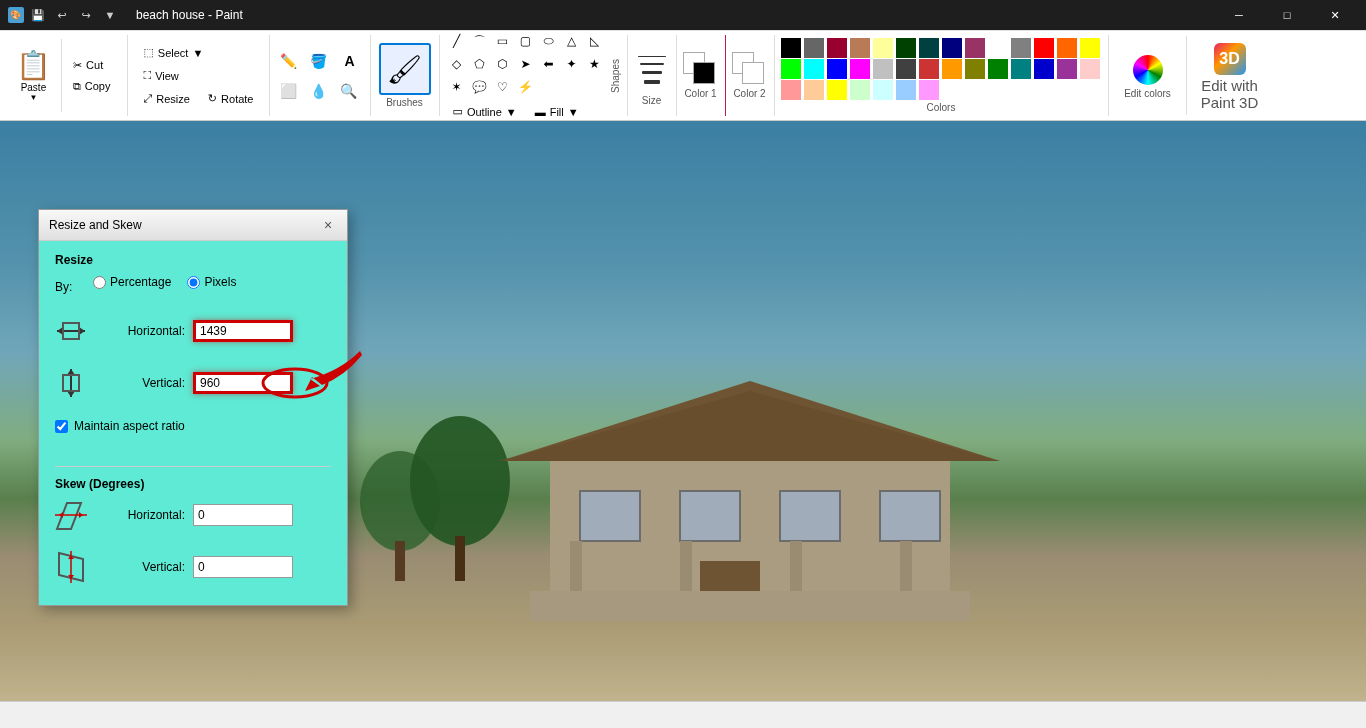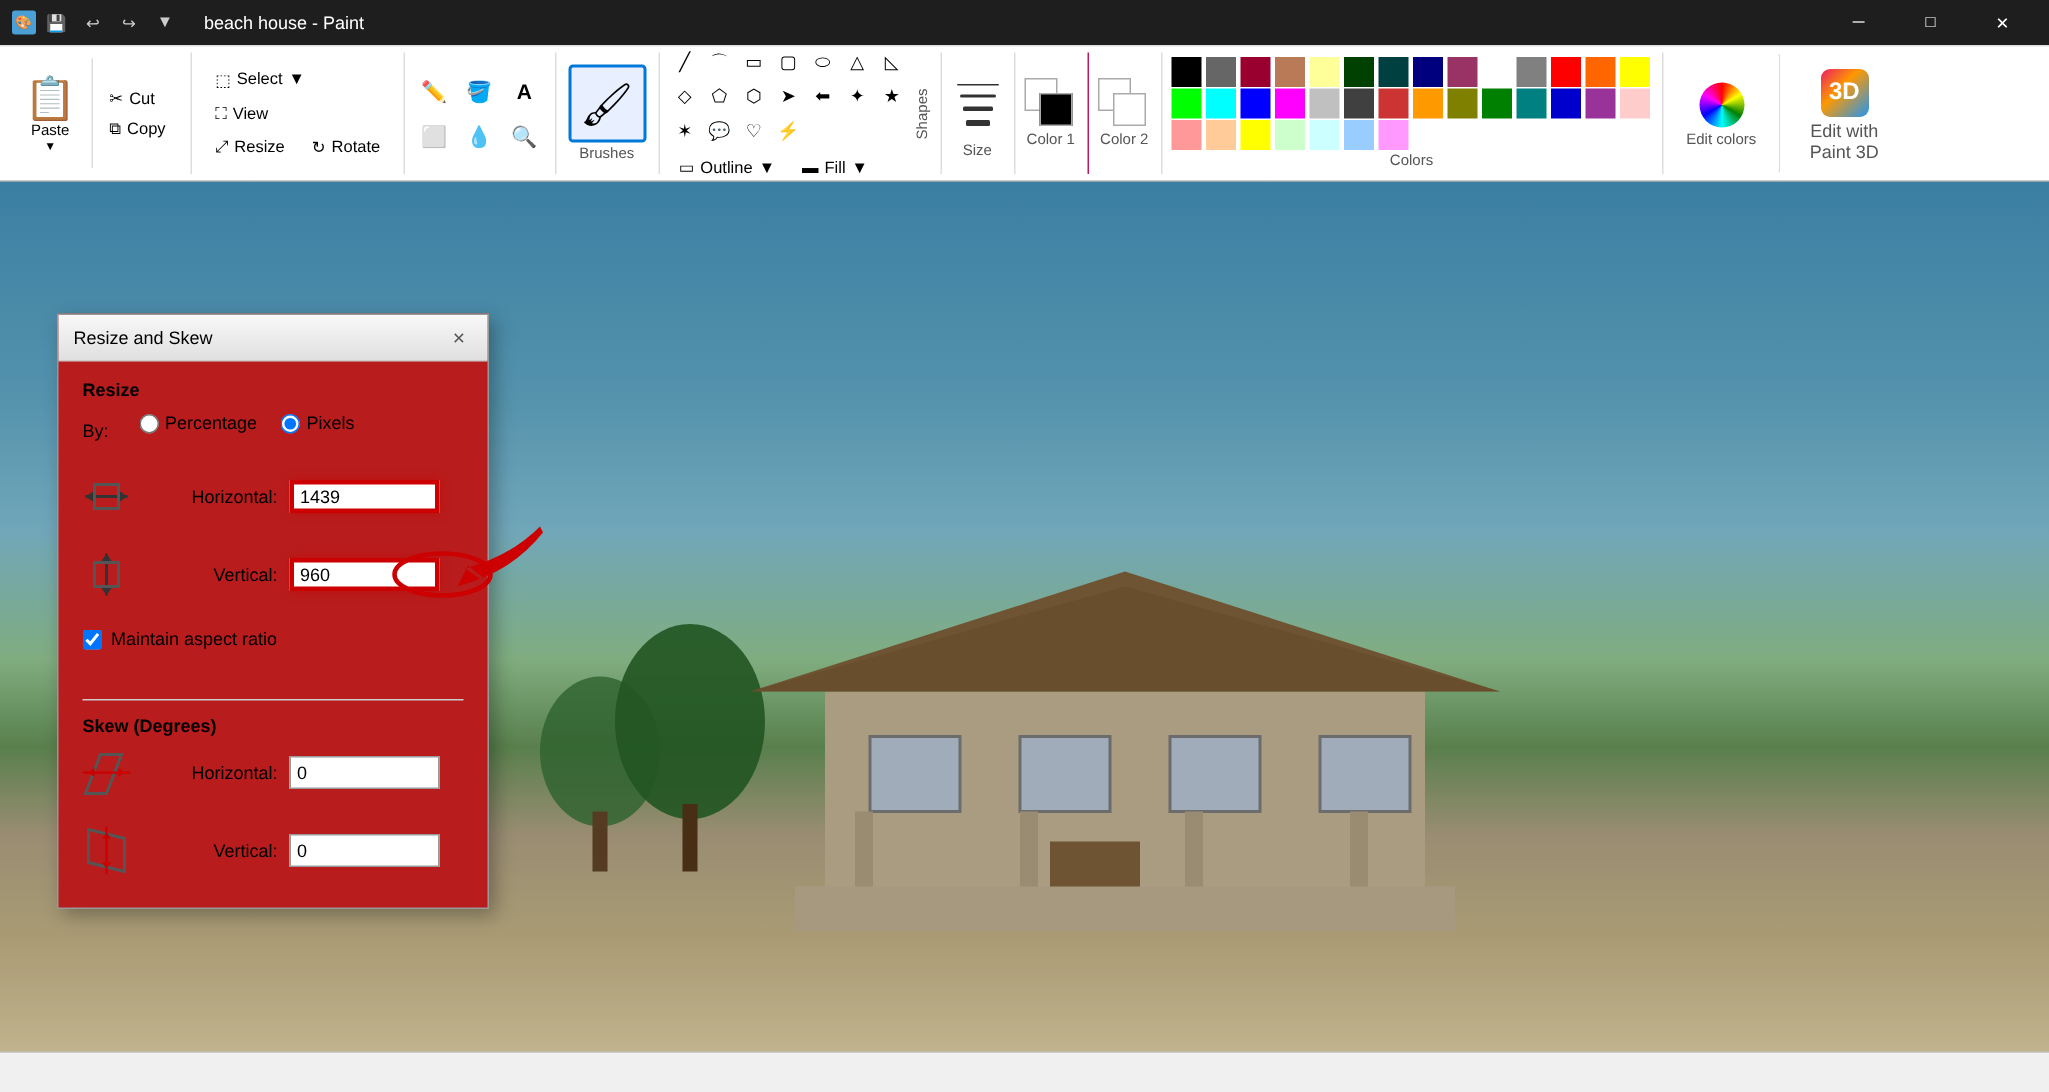--- a/index.html
+++ b/index.html
@@ -58,21 +58,21 @@
     .edit-btn { display:flex;flex-direction:column;align-items:center;justify-content:center;cursor:pointer;border:1px solid transparent;border-radius:3px;padding:4px 8px; }
 
     
     .canvas-area { position:relative; background: #888; overflow: hidden; width: 1366px; height: 580px; }
 
     
     .status-bar { background: #f0f0f0; border-top: 1px solid #ccc; height: 22px; display:flex; align-items:center; padding: 0 8px; gap: 20px; font-size: 11px; color: #333; }
 
     
     .modal-overlay { position:absolute;top:0;left:0;width:100%;height:100%;background:rgba(0,0,0,0.2);z-index:100; }
-    .dialog { position:absolute;top:88px;left:38px;width:288px;background:#b91c1c;border:1px solid #999;box-shadow:4px 4px 12px rgba(0,0,0,0.3);z-index:101; }
+    .dialog { position:absolute;top:88px;left:38px;width:310px;background:#5eead4;border:1px solid #999;box-shadow:4px 4px 12px rgba(0,0,0,0.3);z-index:101; }
     .dialog-title { background: linear-gradient(180deg,#f8f8f8,#e0e0e0); border-bottom:1px solid #ccc; padding:6px 10px; display:flex;align-items:center;justify-content:space-between;font-size:12px;font-weight:normal; }
     .dialog-close { cursor:pointer;width:18px;height:18px;display:flex;align-items:center;justify-content:center;font-size:14px;color:#555; }
     .dialog-body { padding:12px 16px; }
     .section-title { font-weight:bold;margin-bottom:8px;font-size:12px; }
     .form-row { display:flex;align-items:center;margin-bottom:10px;gap:8px; }
     .form-label { width:90px;text-align:right;font-size:12px; }
     .form-input { width:100px;height:22px;border:1px solid #999;padding:2px 4px;font-size:12px;background:white; }
     .radio-row { display:flex;gap:16px;margin-bottom:10px;align-items:center; }
     .radio-label { display:flex;align-items:center;gap:4px;font-size:12px;cursor:pointer; }
     .checkbox-row { display:flex;align-items:center;gap:6px;margin-bottom:23px;font-size:12px; }
@@ -283,21 +283,21 @@
       <div style="width:36px;height:36px;display:flex;align-items:center;justify-content:center;">
         <div style="width:30px;height:30px;background:conic-gradient(red,yellow,green,cyan,blue,magenta,red);border-radius:50%;"></div>
       </div>
       <span style="font-size:10px;color:#555;text-align:center;width:60px;">Edit colors</span>
     </div>
 
     <div class="edit-btn">
       <div style="width:36px;height:36px;display:flex;align-items:center;justify-content:center;">
         <div style="width:32px;height:32px;background:linear-gradient(135deg,#e91e63 0%,#ff9800 40%,#2196f3 100%);border-radius:6px;display:flex;align-items:center;justify-content:center;color:white;font-size:16px;font-weight:bold;">3D</div>
       </div>
-      <span style="font-size:12px;color:#555;text-align:center;width:68px;">Edit with Paint 3D</span>
+      <span style="font-size:15px;color:#555;text-align:center;width:68px;">Edit with Paint 3D</span>
     </div>
 
   </div>
 </div>
 
 <div class="canvas-area">
 
   <div style="position:absolute;top:0;left:0;right:0;bottom:0;background:linear-gradient(180deg, #4a9fcc 0%, #6ab8d8 25%, #8dd0e8 40%, #a0d8a0 55%, #70a060 65%, #c0b090 75%, #d0c090 85%, #e0d0a0 100%);"></div>
 
   <svg style="position:absolute;bottom:60px;left:300px;width:700px;height:280px;" viewBox="0 0 700 280">

